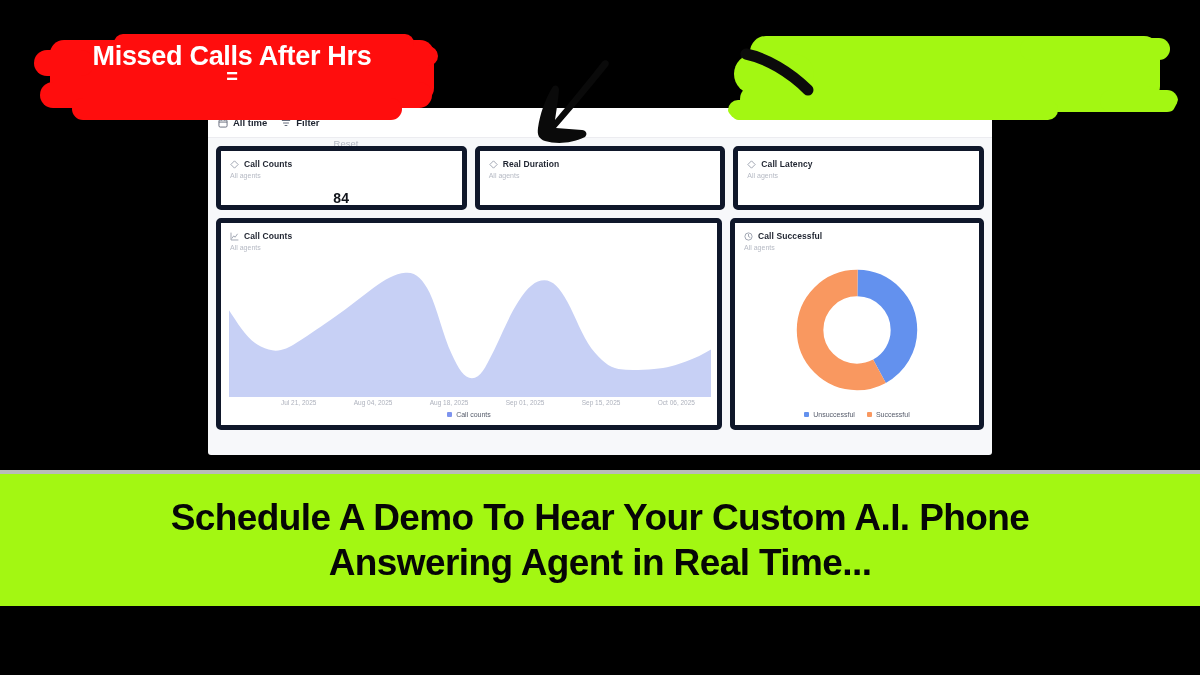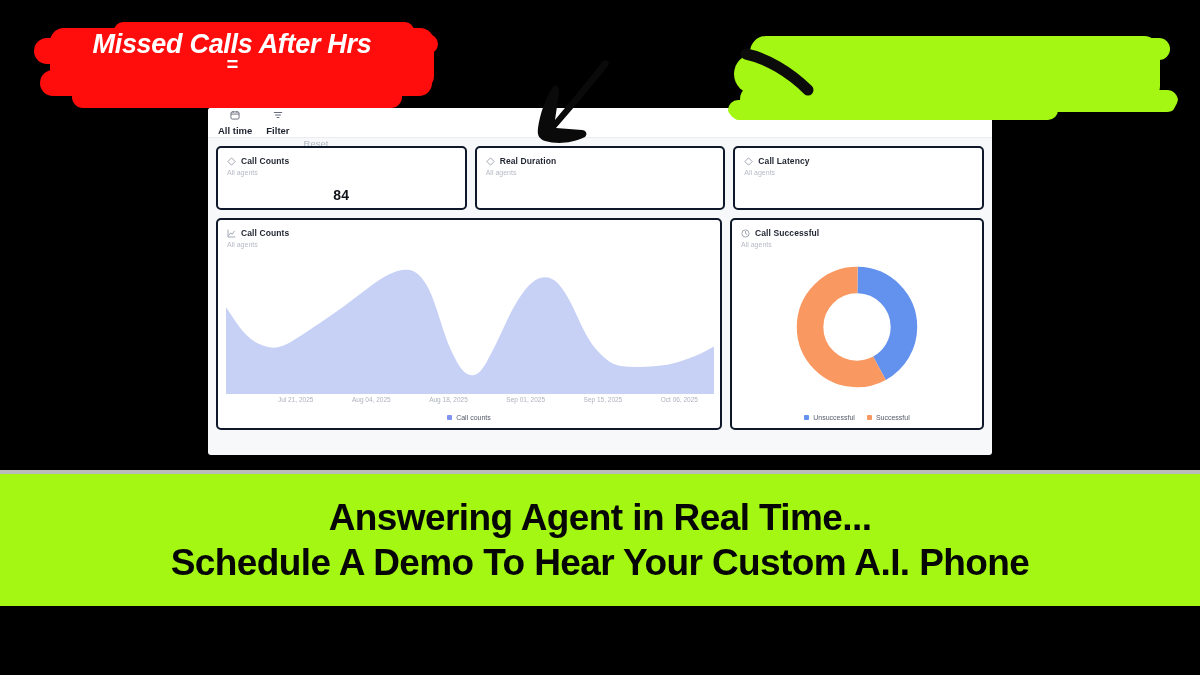--- a/index.html
+++ b/index.html
@@ -15,30 +15,30 @@
     position: absolute; left: 208px; top: 108px;
     width: 784px; height: 347px;
     background: #f7f8fa;
     border-radius: 3px;
     overflow: hidden;
   }
   #toolbar {
     height: 30px; display: flex; align-items: center; gap: 14px;
     padding: 0 10px; background: #ffffff; border-bottom: 1px solid #ececf0;
   }
-  .tb-item { display: flex; align-items: center; gap: 5px; font-size: 9.5px; font-weight: 700; color: #1f2430; flex-direction: column; }
+  .tb-item { display: flex; align-items: center; gap: 5px; font-size: 9.5px; font-weight: 700; color: #1f2430; }
   .tb-item.muted { color: #b3b7c2; font-weight: 400; margin-top: 42px; }
   .tb-ico { width: 10px; height: 10px; display: inline-block; position: relative; color: #5b6172; }
   .tb-ico svg { width: 10px; height: 10px; display: block; }
 
   .row { display: flex; gap: 8px; padding: 8px; }
   .row.r1 { padding-bottom: 4px; }
   .row.r2 { padding-top: 4px; }
   .card {
-    background: #ffffff; border: 2px solid #0f172a; border-radius: 5px;
+    background: #ffffff; border: 5px solid #0f172a; border-radius: 5px;
     padding: 8px 9px; position: relative;
   }
   .card-hd { display: flex; align-items: center; gap: 5px; }
   .card-ico { width: 9px; height: 9px; color: #8a90a0; display: block; }
   .card-ico svg { width: 9px; height: 9px; display: block; }
   .card-title { font-size: 8.5px; font-weight: 700; color: #1f2430; letter-spacing: .1px; }
   .card-sub { font-size: 7px; color: #b6bac4; margin-top: 3px; }
   .metric-val {
     text-align: center; font-size: 14px; font-weight: 700; color: #10131a;
     margin-top: 11px; letter-spacing: .2px;
@@ -64,21 +64,21 @@
   .legend .li { display: flex; align-items: center; }
 
   .donut-wrap { position: absolute; left: 0; right: 0; top: 32px; height: 150px; display: flex; align-items: center; justify-content: center; }
   .donut-wrap svg { width: 124px; height: 124px; display: block; }
 
   
   .banner { position: absolute; text-align: center; line-height: 1.08; }
   .banner .txt { position: relative; z-index: 3; }
   .stroke { position: absolute; z-index: 1; border-radius: 40px; }
 
-  #red-banner { left: 22px; top: 18px; width: 420px; height: 100px; font-style: italic; }
+  #red-banner { left: 22px; top: 30px; width: 420px; height: 100px; }
   #red-banner .txt {
     color: #ffffff; font-size: 27px; font-weight: 700;
     padding-top: 12px; letter-spacing: -.3px;
   }
   #green-banner { left: 720px; top: 28px; width: 460px; height: 100px; }
   #green-banner .txt {
     color: #0a0a0a; font-size: 25px; font-weight: 700;
     padding-top: 14px; letter-spacing: -.3px;
   }
 
@@ -266,18 +266,18 @@
     </svg>
   </div>
 
   <svg class="arrow" style="left:512px;top:58px;width:105px;height:90px" viewBox="0 0 105 90">
     <path d="M96 8 C78 30 60 52 44 70 L70 72 C74 72 76 76 73 79 C58 86 44 86 33 83 C27 81 25 77 26 70 C28 56 33 42 40 30 C42 26 47 27 47 32 C46 44 44 54 43 62 C58 44 76 22 90 4 C93 0 99 3 96 8 Z" fill="#0a0a0a"></path>
   </svg>
 
   <div id="bottom-rule"></div>
   <div id="bottom-banner" style="background: rgb(163, 247, 18);">
     <div class="txt" style="color: rgb(6, 6, 6);">
+      <div>Schedule A Demo To Hear Your Custom A.I. Phone</div>
       <div>Answering Agent in Real Time...</div>
-      <div>Schedule A Demo To Hear Your Custom A.I. Phone</div>
     </div>
   </div>
 
 </div>
 
 </body></html>

